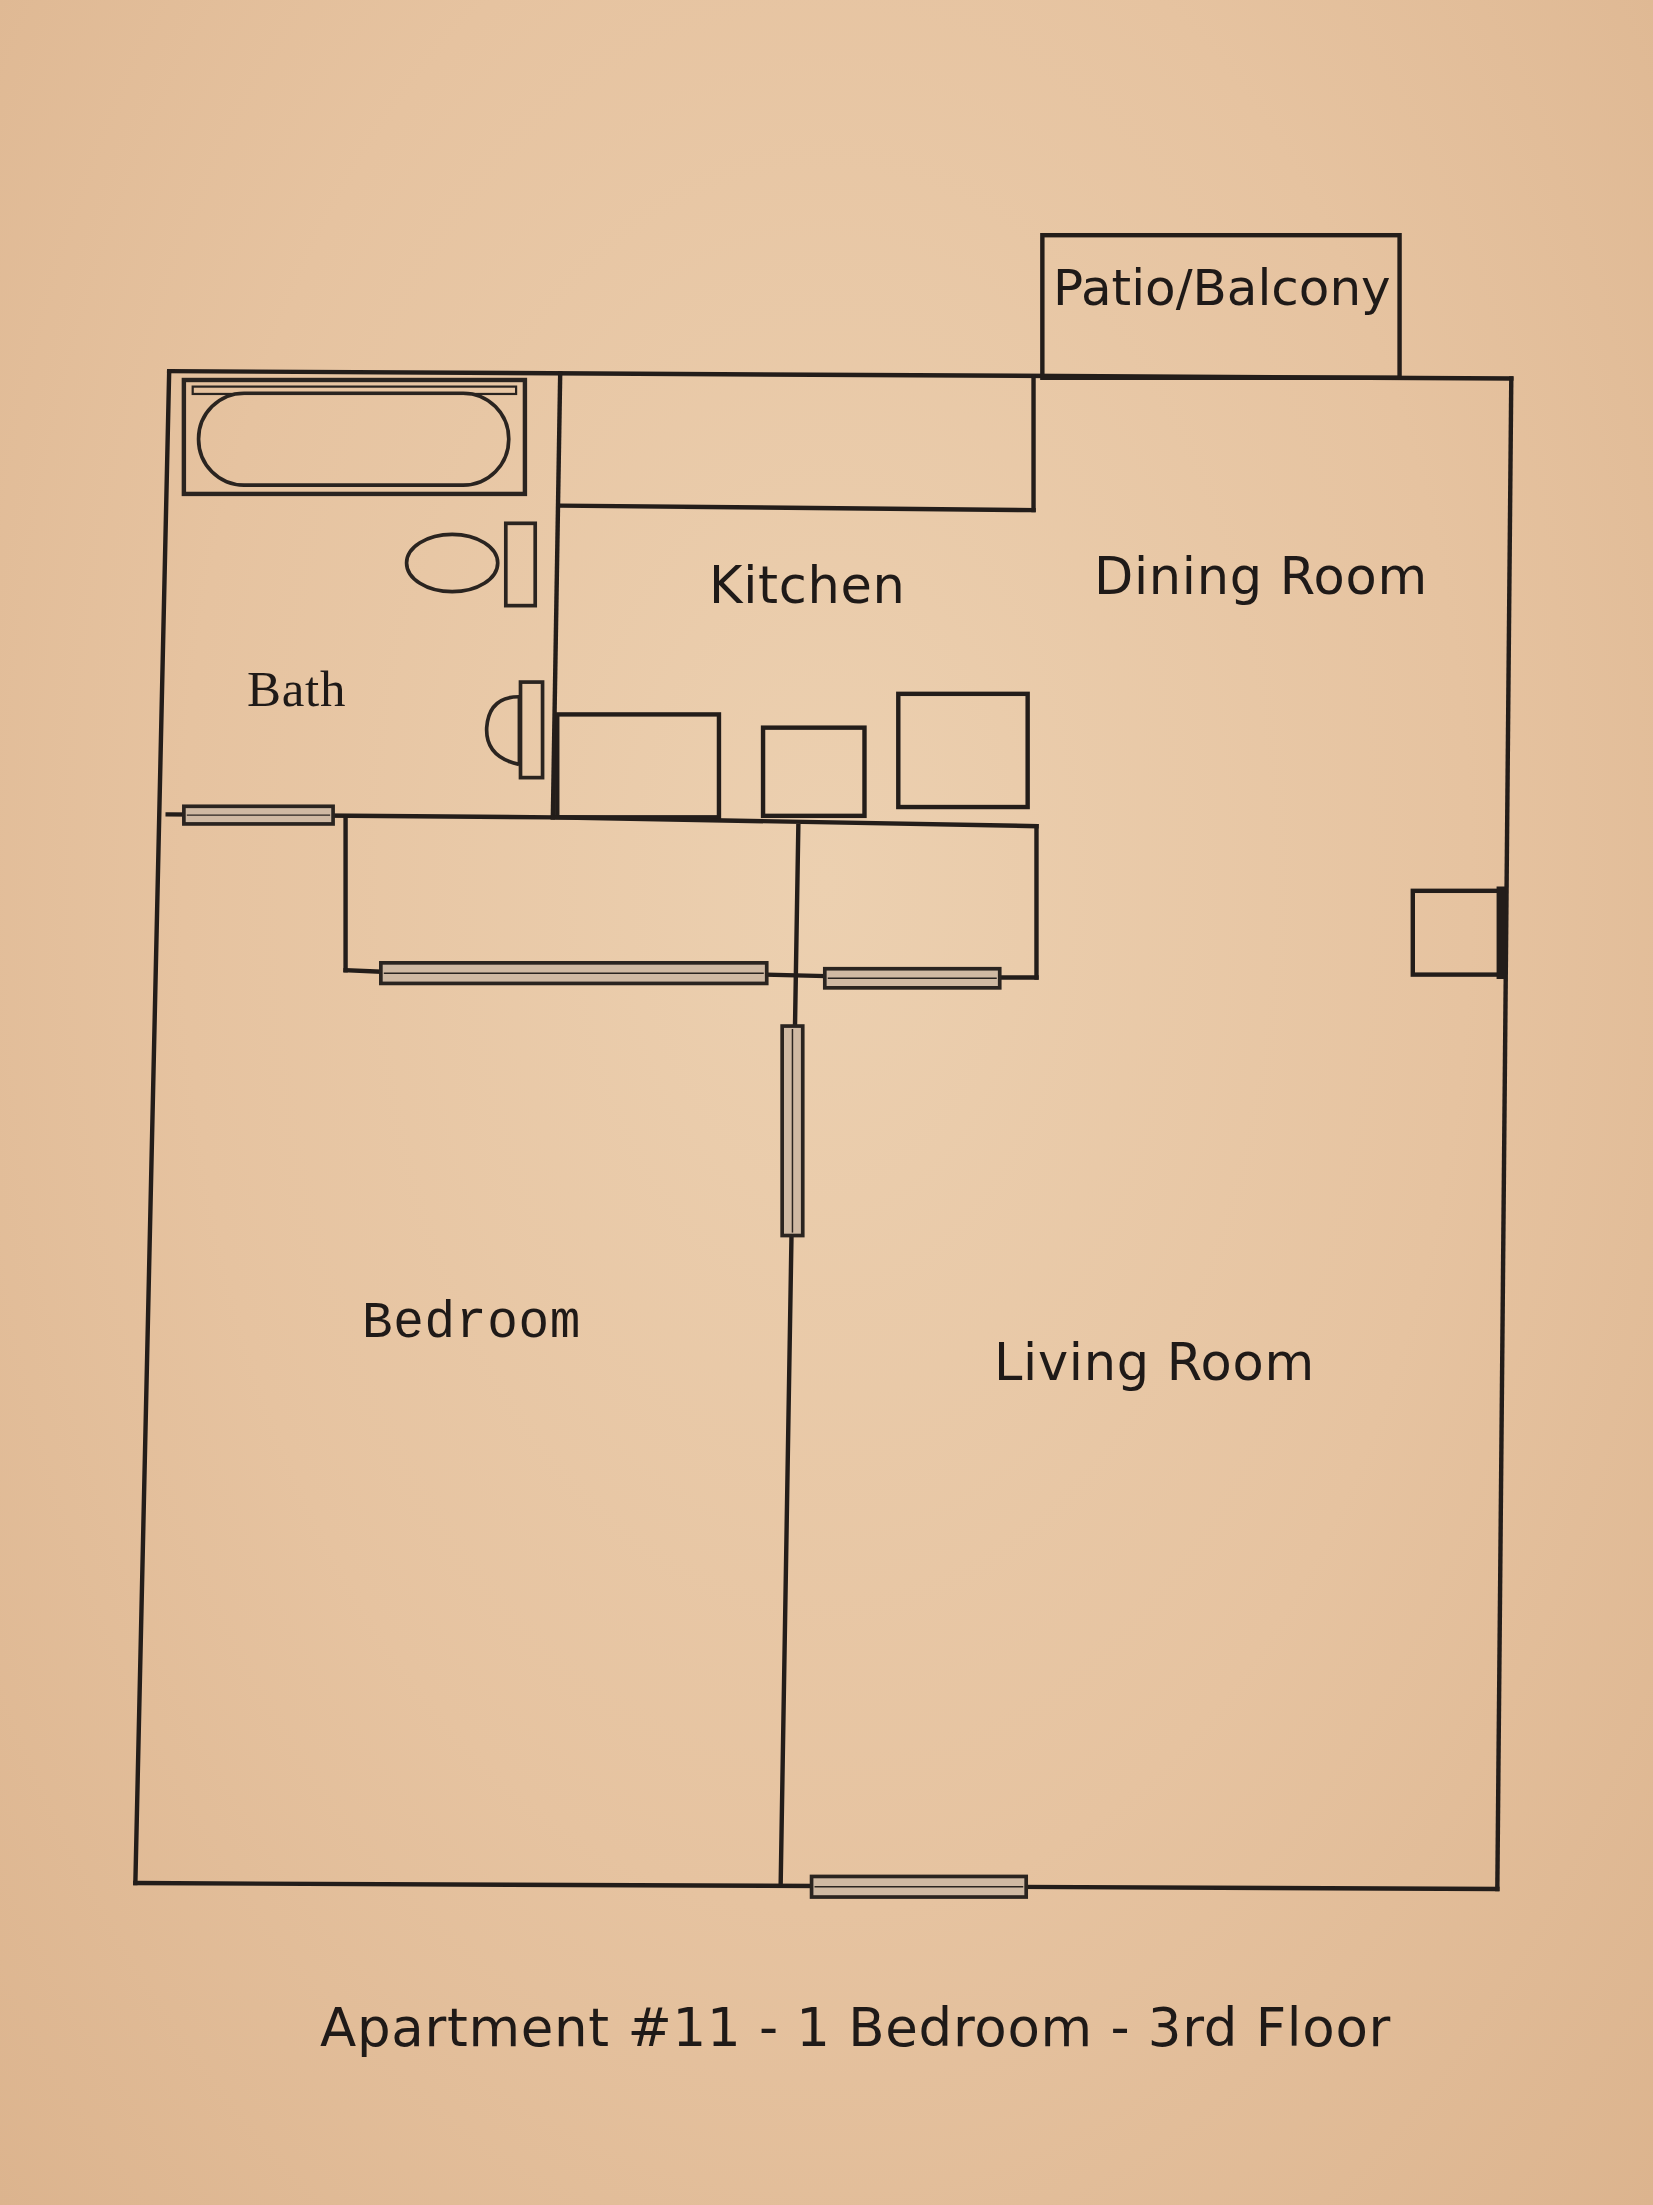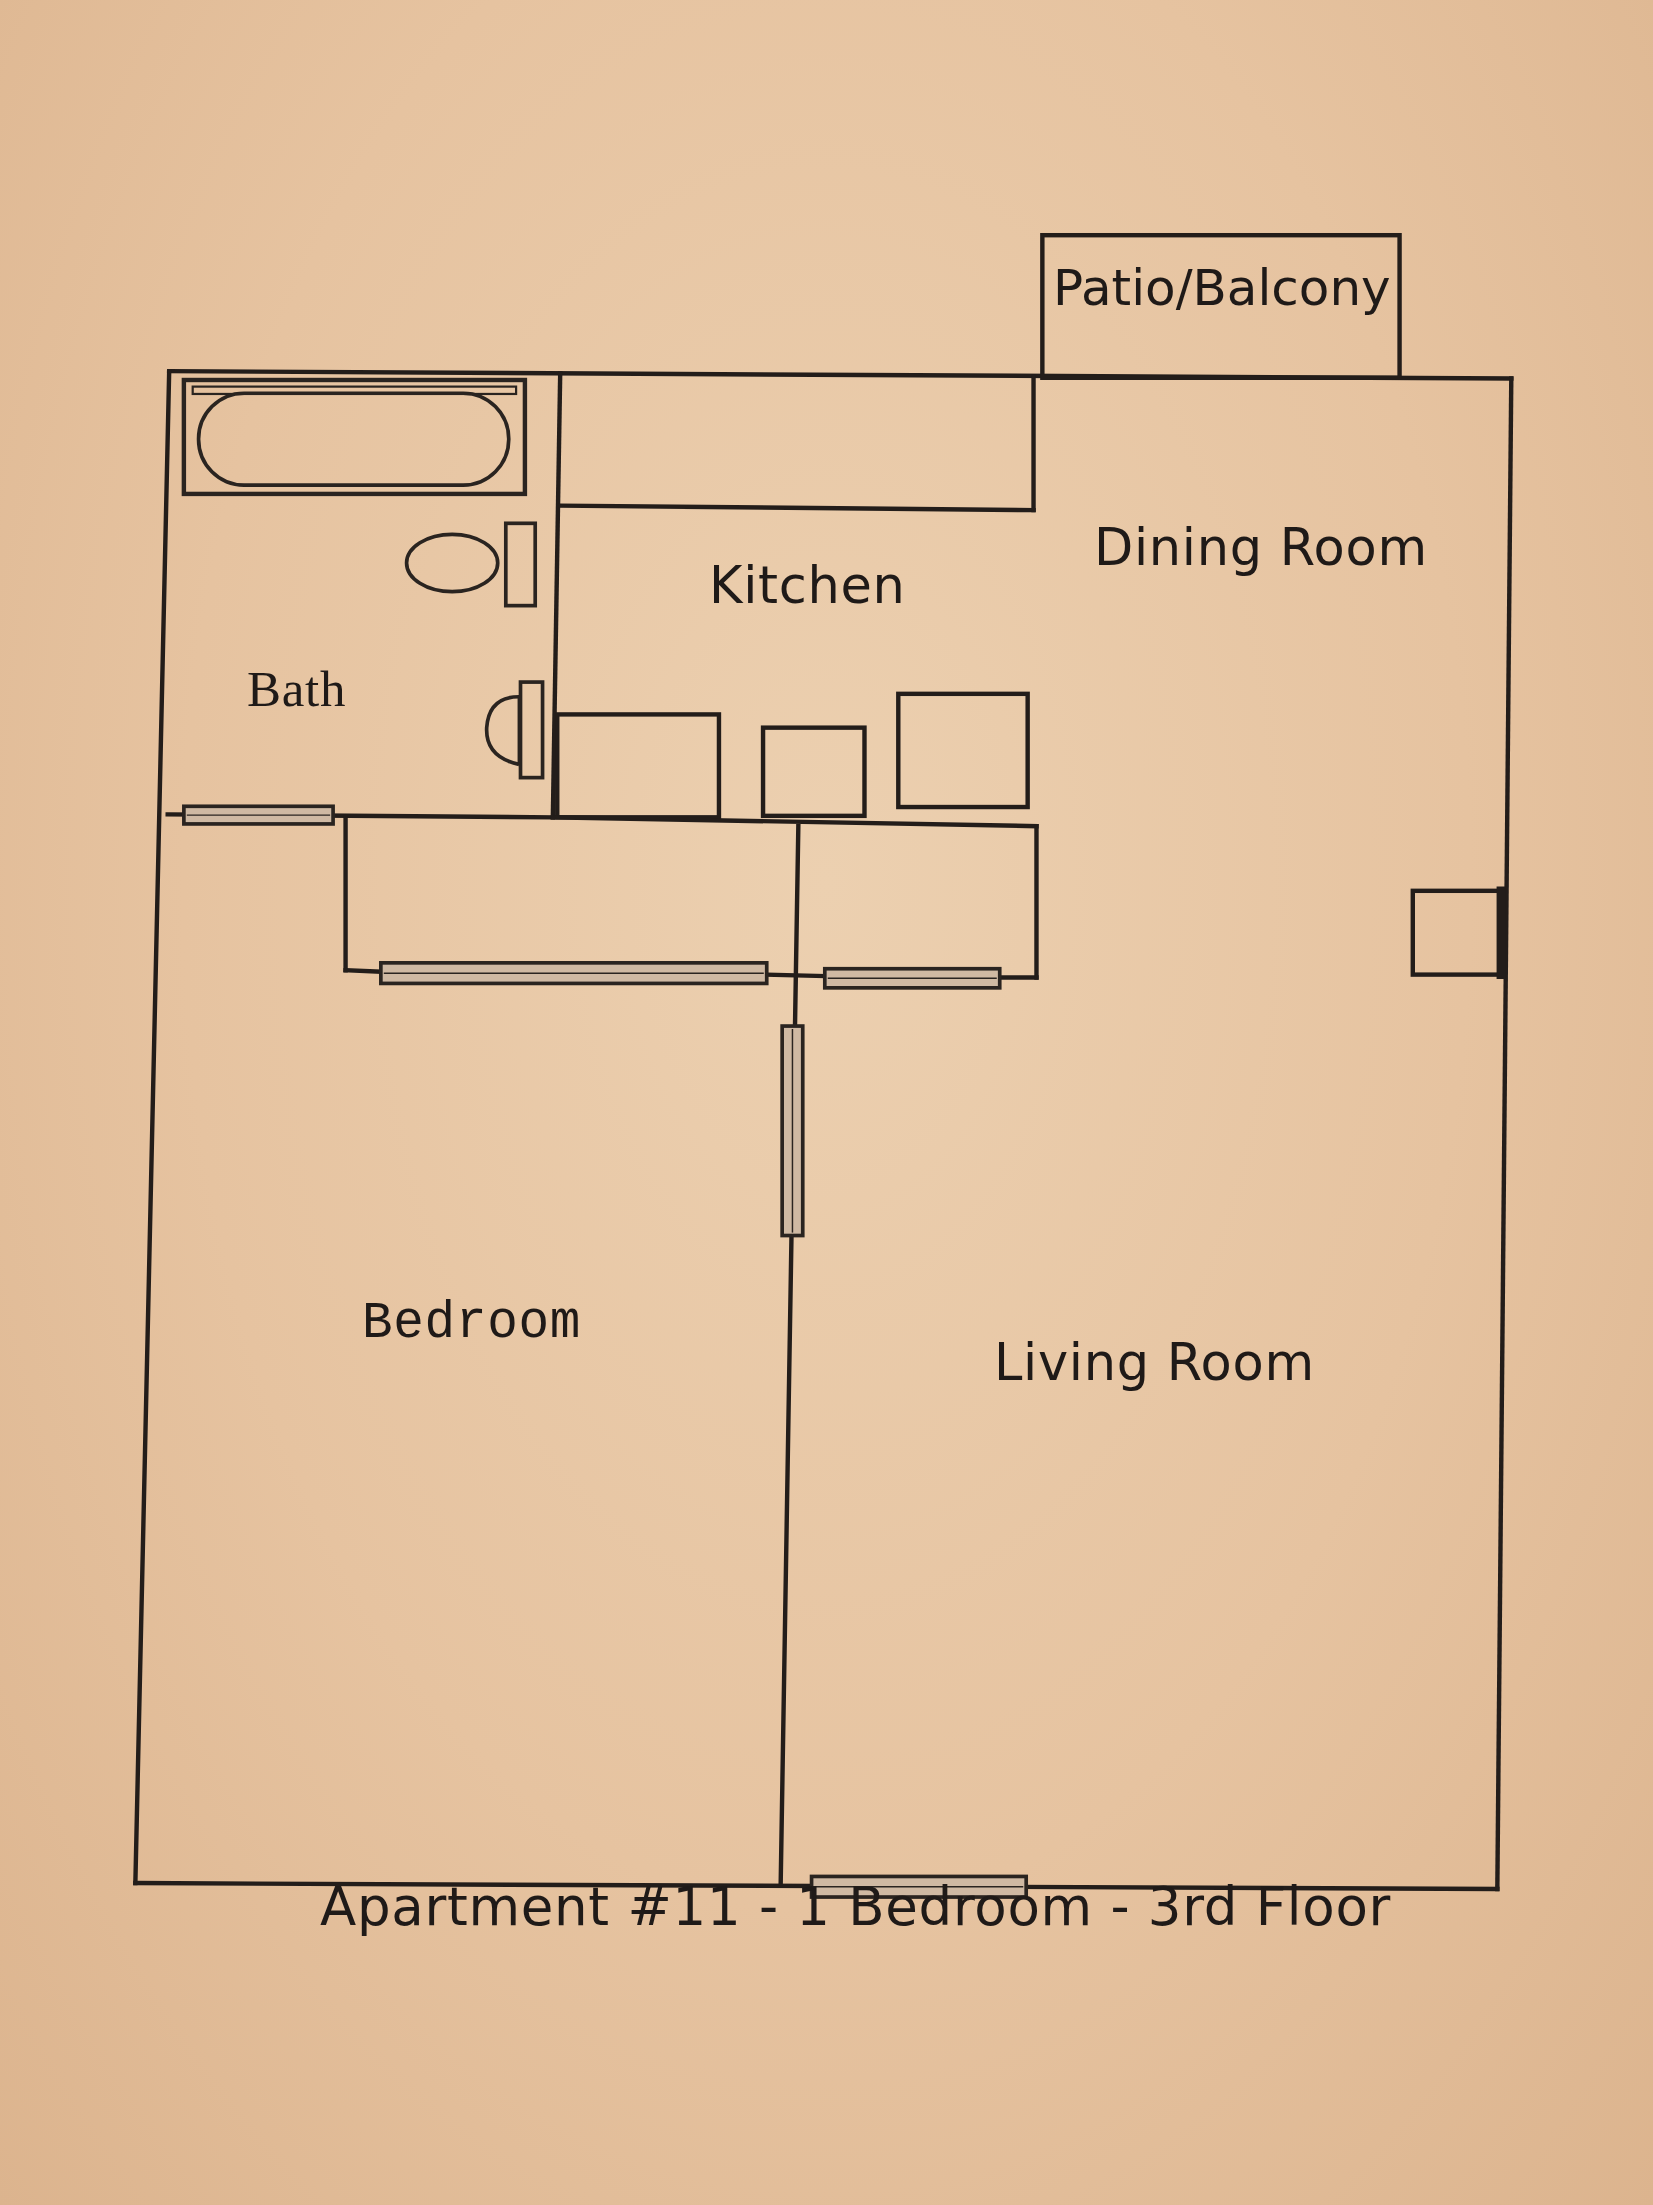--- a/index.html
+++ b/index.html
@@ -94,20 +94,20 @@
     <line class="door-line" x1="1108" y1="2567" x2="1392" y2="2567"></line>
   </g>
 
   <g>
     <rect class="wall" x="1922" y="1212" width="120" height="114"></rect>
     <line class="wall" x1="2042" y1="1212" x2="2042" y2="1326" style="stroke-width:12"></line>
   </g>
 </svg>
 
 <div class="label room-label" style="left:1053px; top:259px; font-size:50px; letter-spacing:0px;">Patio/Balcony</div>
-<div class="label room-label" style="left:1094px; top:518px;">Dining Room</div>
+<div class="label room-label" style="left:1094px; top:547px;">Dining Room</div>
 <div class="label room-label" style="left:690px; top:556px;margin-left:19px;">Kitchen</div>
 <div class="label room-label" style="left:247px; top:660px;font-family:Liberation Serif, serif;">Bath</div>
 <div class="label room-label" style="left:362px; top:1295px;font-family:Liberation Mono, monospace;">Bedroom</div>
 <div class="label room-label" style="left:994px; top:1333px;">Living Room</div>
 
-<div class="label caption" style="left:320px; top:1876px;">Apartment #11 - 1 Bedroom - 3rd Floor</div>
+<div class="label caption" style="left:320px; top:1997px;">Apartment #11 - 1 Bedroom - 3rd Floor</div>
 
 
 </body></html>

